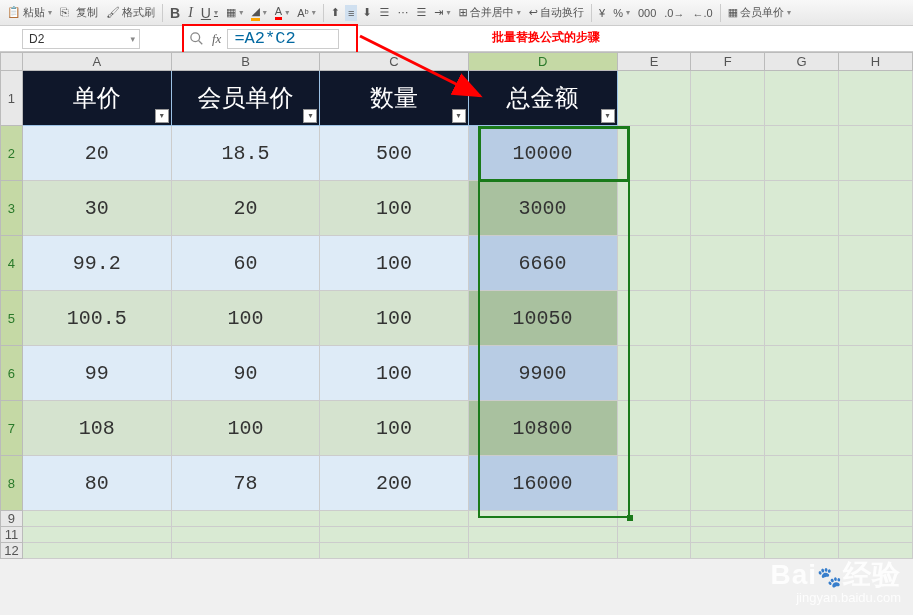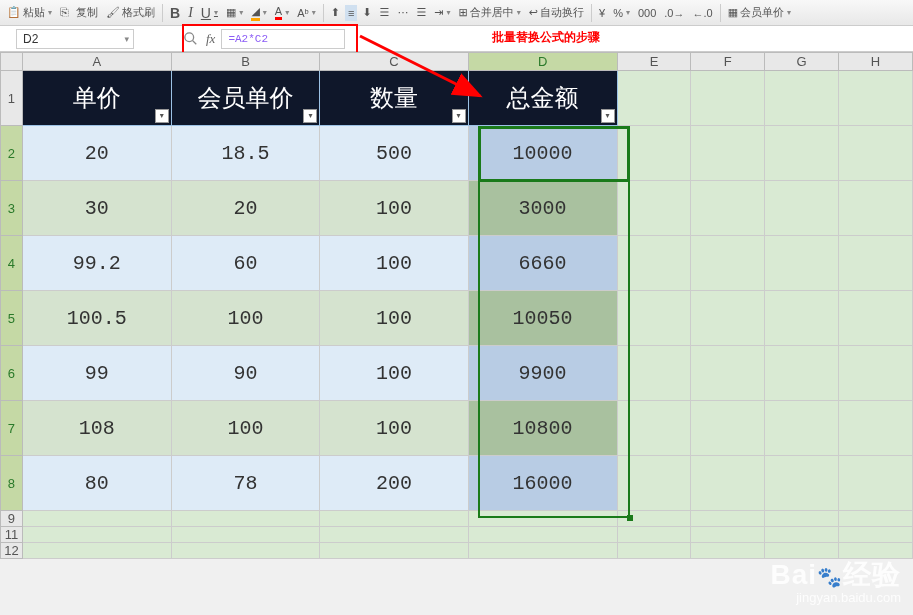--- a/index.html
+++ b/index.html
@@ -52,21 +52,21 @@
       margin-left: 1px;
     }
     
     
     .formula-row {
       height: 26px;
       background: #fff;
       border-bottom: 1px solid #ccc;
       display: flex;
       align-items: center;
-      padding: 2px 16px;
+      padding: 2px 22px;
       position: relative;
     }
     .name-box {
       width: 118px;
       height: 20px;
       border: 1px solid #ccc;
       background: #fff;
       display: flex;
       align-items: center;
       padding: 0 6px;
@@ -92,28 +92,28 @@
     }
     .fx-label {
       margin-left: 6px;
       font-style: italic;
       font-family: "Times New Roman", serif;
       color: #666;
       font-size: 13px;
     }
     .formula-input {
       margin-left: 6px;
-      width: 124px;
+      width: 112px;
       height: 20px;
       border: 1px solid #ccc;
       background: #fff;
       padding: 0 6px;
-      font-size: 11px;
+      font-size: 17px;
       font-family: "Courier New", monospace;
-      color: #8b5cf6;
+      color: #0369a1;
       outline: none;
     }
     .red-box {
       position: absolute;
       left: 182px;
       top: -2px;
       width: 176px;
       height: 30px;
       border: 2px solid #ff0000;
       pointer-events: none;

